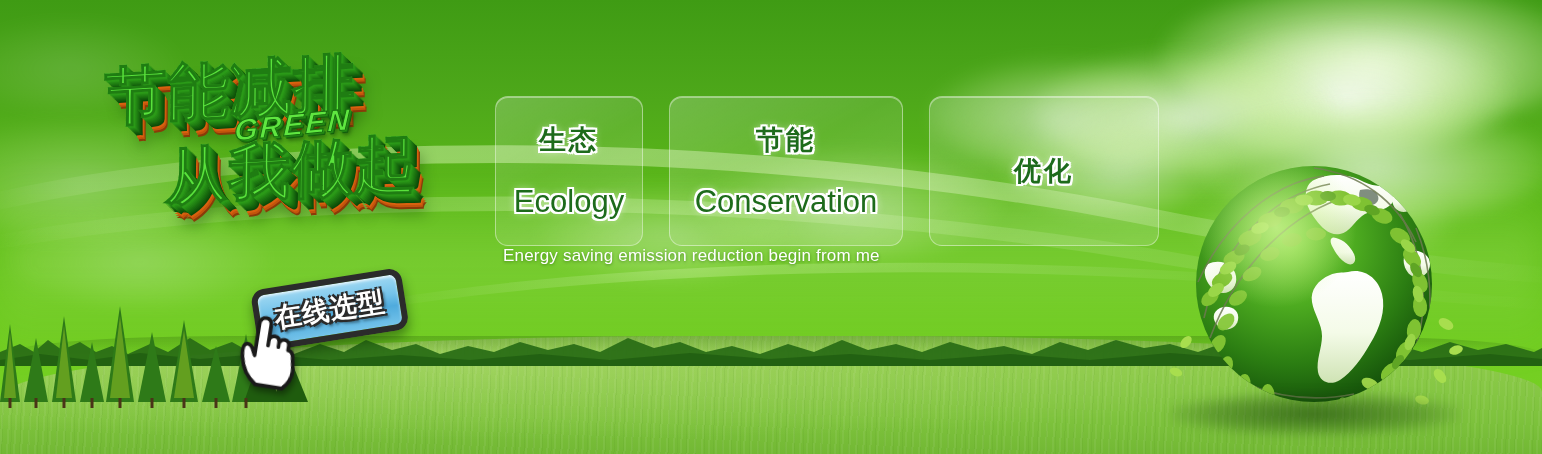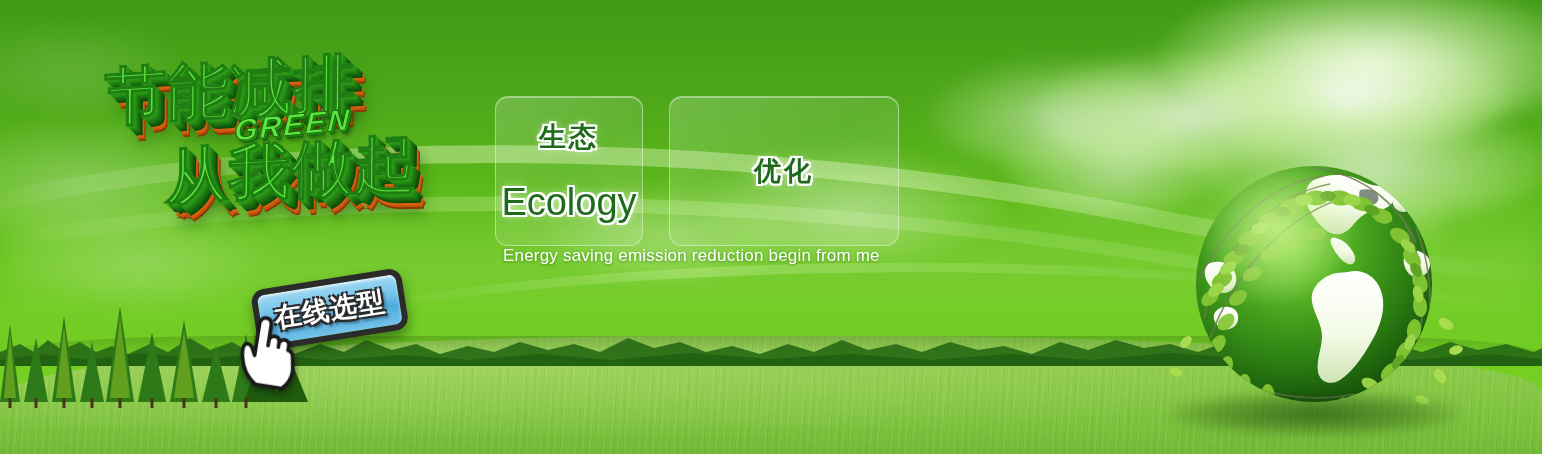--- a/index.html
+++ b/index.html
@@ -173,21 +173,21 @@
     white-space:nowrap;
     letter-spacing:3px;
     text-shadow:
       -2px -2px 0 #ffffff, 2px -2px 0 #ffffff,
       -2px  2px 0 #ffffff, 2px  2px 0 #ffffff,
       -2px  0   0 #ffffff, 2px  0   0 #ffffff,
        0   -2px 0 #ffffff, 0    2px 0 #ffffff,
        0 0 8px rgba(255,255,255,.9);
   }
   .card-en{
-    font-size:38px;
+    font-size:31px;
     font-weight:normal;
     color:#1d6b1b;
     white-space:nowrap;
     text-shadow:
       -2px -2px 0 #ffffff, 2px -2px 0 #ffffff,
       -2px  2px 0 #ffffff, 2px  2px 0 #ffffff,
       -2px  0   0 #ffffff, 2px  0   0 #ffffff,
        0   -2px 0 #ffffff, 0    2px 0 #ffffff,
        0 0 9px rgba(255,255,255,.95);
   }
@@ -329,20 +329,24 @@
          C30.8,19.2 32,20.2 32.4,22 L33.6,29 C34.4,34 32.6,38.4 29,42 Z"></path>
   </svg>
 
   <div class="cards">
 
     <div class="card card-1">
       <div class="card-cn">生态</div>
       <div class="card-en">Ecology</div>
     </div>
 
+    <div class="card card-2">
+      <div class="card-cn">节能</div>
+      <div class="card-en">Conservation</div>
+    </div>
 
     <div class="card card-3">
       <div class="card-cn">优化</div>
     </div>
 
   </div>
 
   <div class="tagline">Energy saving emission reduction begin from me</div>
 
   <div class="globe-wrap">

